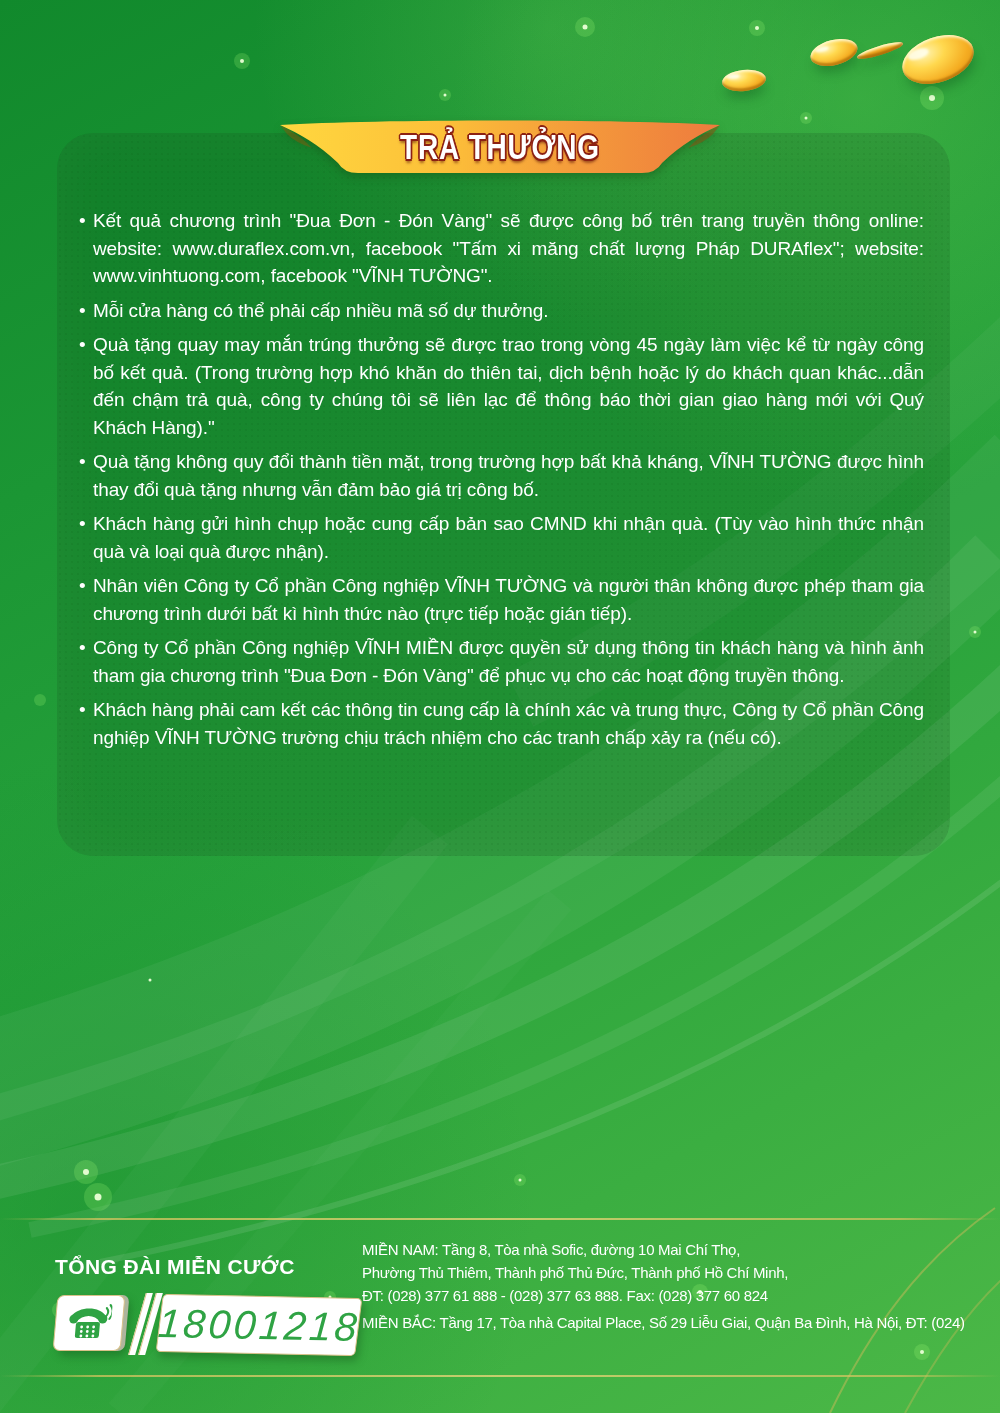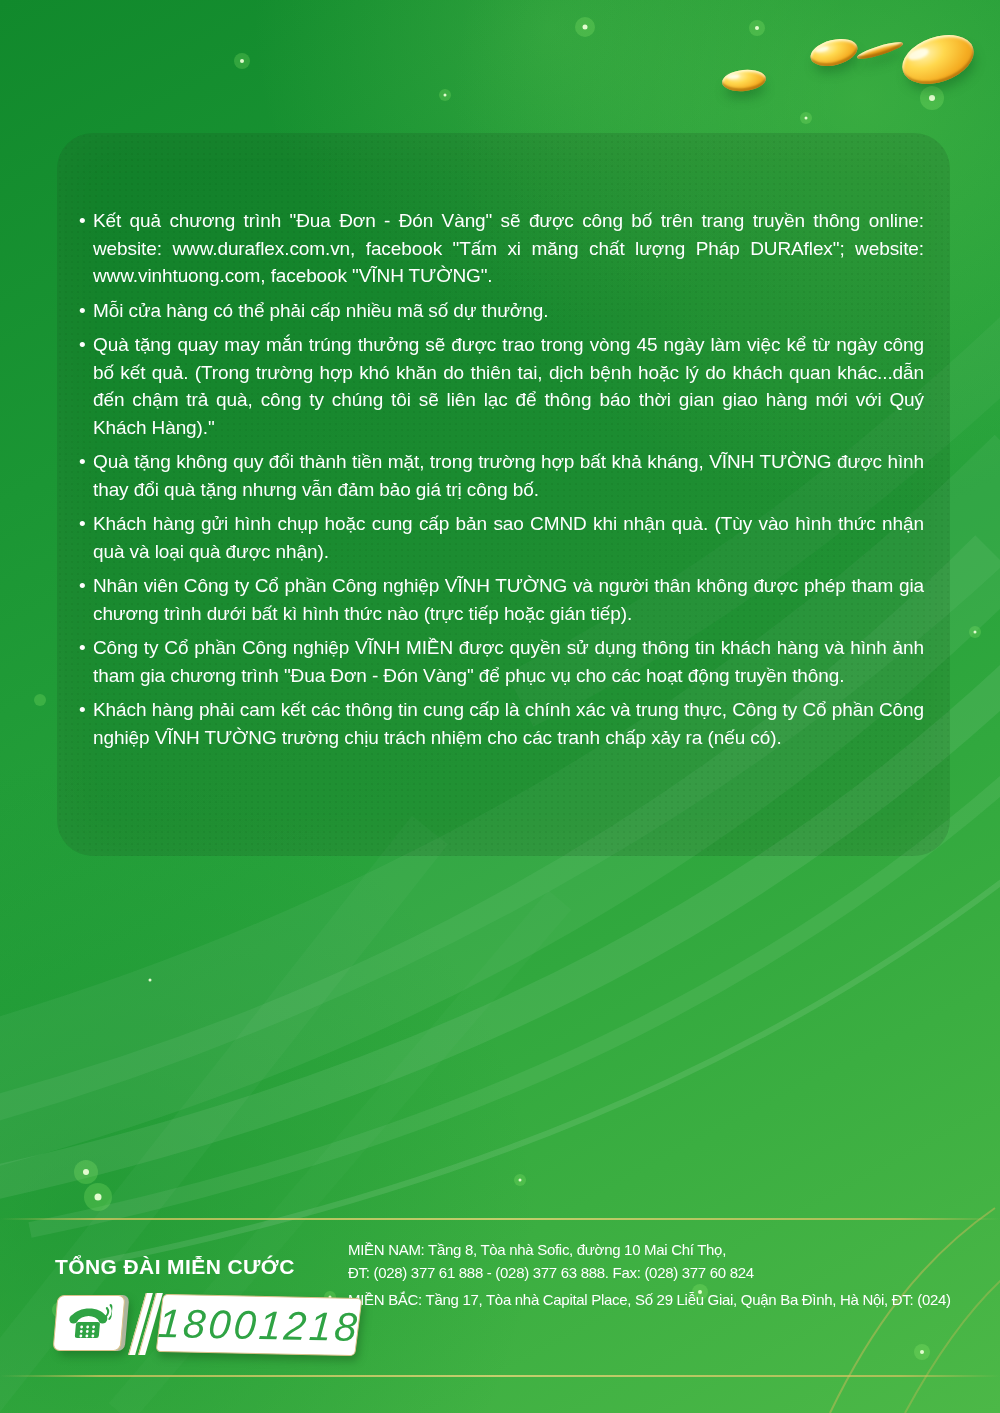--- a/index.html
+++ b/index.html
@@ -84,21 +84,21 @@
   .slash.s1{left:82px;}
   .slash.s2{left:92px;}
   .number-plate{
     position:absolute;left:104px;top:3px;width:198px;height:56px;background:#fff;
     border:1.5px solid #d9c189;border-radius:5px;transform:skewX(-6deg) rotate(1.2deg);
     box-shadow:3px 5px 9px rgba(15,70,20,.35);
     display:flex;align-items:center;justify-content:center;}
   .hotline-number{
     font-style:italic;font-size:40px;color:#2fa344;letter-spacing:3px;
     transform:skewX(3deg);white-space:nowrap;}
-  .address-col{flex:1;margin-left:0px;color:#fff;}
+  .address-col{flex:1;margin-left:14px;color:#fff;}
   .address-line{font-size:15px;line-height:23px;letter-spacing:-0.3px;white-space:nowrap;}
   .address-group.north{margin-top:4px;}
 </style>
 </head>
 <body>
 
 <div class="page">
 
   <svg class="layer swoosh-layer" viewBox="0 0 1000 1413" fill="none">
     <path d="M1030,470 C780,720 420,950 -40,1080" stroke="rgba(255,255,255,0.05)" stroke-width="100"></path>
@@ -180,20 +180,36 @@
         <circle cx="60" cy="1310" r="2"></circle>
       <circle cx="330" cy="1297" r="1.5"></circle>
         <circle cx="700" cy="1292" r="2"></circle>
         <circle cx="922" cy="1352" r="2"></circle>
       <circle cx="975" cy="632" r="1.5"></circle>
         <circle cx="150" cy="980" r="1.5"></circle>
         <circle cx="520" cy="1180" r="1.5"></circle>
     </g>
   </svg>
 
+  <div class="ribbon">
+    <svg viewBox="0 0 440 64">
+      <defs>
+        <linearGradient id="ribGrad" x1="0" y1="0" x2="1" y2="0">
+          <stop offset="0%" stop-color="#ffd83f"></stop>
+          <stop offset="38%" stop-color="#fcbf39"></stop>
+          <stop offset="68%" stop-color="#f49a3b"></stop>
+          <stop offset="100%" stop-color="#ee7b3e"></stop>
+        </linearGradient>
+      </defs>
+      <path d="M0,7 C95,1 345,1 440,7 C420,16 402,26 382,45 Q376,55 362,55 L78,55 Q64,55 58,45 C38,26 20,16 0,7 Z" fill="url(#ribGrad)"></path>
+      <path d="M0,7 Q20,17 32,30 Q16,25 7,16 Z" fill="rgba(140,88,8,0.45)"></path>
+      <path d="M440,7 Q420,17 408,30 Q424,25 433,16 Z" fill="rgba(150,70,10,0.45)"></path>
+    </svg>
+    <div class="ribbon-title">TRẢ THƯỞNG</div>
+  </div>
 
   <div class="coin coin-a"></div>
   <div class="coin coin-b"></div>
   <div class="coin coin-c"></div>
   <div class="coin coin-d"></div>
 
   <div class="gold-line top"></div>
   <div class="gold-line bottom"></div>
 
   <div class="footer">
@@ -224,20 +240,21 @@
         <div class="slash s1"></div>
         <div class="slash s2"></div>
         <div class="number-plate">
           <span class="hotline-number">18001218</span>
         </div>
       </div>
     </div>
     <div class="address-col">
       <div class="address-group south">
         <div class="address-line">MIỀN NAM: Tầng 8, Tòa nhà Sofic, đường 10 Mai Chí Thọ,</div>
+        <div class="address-line">Phường Thủ Thiêm, Thành phố Thủ Đức, Thành phố Hồ Chí Minh,</div>
         <div class="address-line">ĐT: (028) 377 61 888 - (028) 377 63 888. Fax: (028) 377 60 824</div>
       </div>
       <div class="address-group north">
         <div class="address-line">MIỀN BẮC: Tầng 17, Tòa nhà Capital Place, Số 29 Liễu Giai, Quận Ba Đình, Hà Nội, ĐT: (024)</div>
       </div>
     </div>
   </div>
 
 </div>
 

